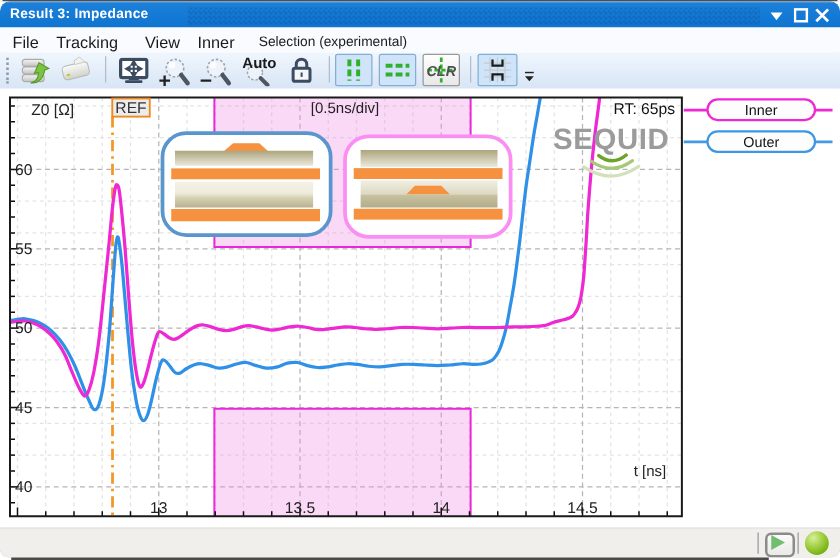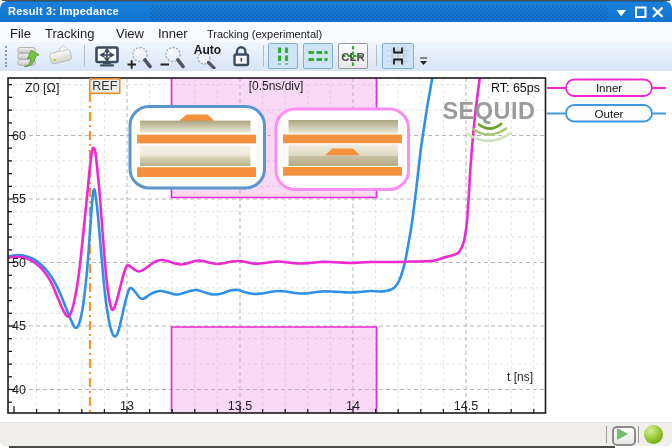--- a/index.html
+++ b/index.html
@@ -15,21 +15,21 @@
   #titlepat{left:150px;top:4px;width:458px;height:14px;opacity:.55;
      background:repeating-conic-gradient(rgba(4,40,96,.35) 0 25%, transparent 0 50%);
      background-size:4px 4px;}
   #title{left:8px;top:3px;color:#fff;font-size:11px;font-weight:bold;letter-spacing:.2px;text-align:center;}
   #menubar{left:0;top:21px;width:672px;height:20px;background:#f9fbfe;color:#1a1a1a;}
   .mi{position:absolute;top:4px;font-size:13px;}
   #toolbar{left:0;top:41px;width:672px;height:29px;
      background:linear-gradient(#f0f6fd,#dfeaf8 70%,#d8e5f5);text-align:center;}
   .tsep{position:absolute;top:3px;width:1px;height:21px;background:#aebdd0;}
   .tbtn{position:absolute;top:1px;width:28px;height:24px;background:#cfe4f8;
-     border:1px solid #84aed2;border-radius:2px;}
+     border:1px solid #84aed2;border-radius:2px;font-style:italic;}
   #content{left:0;top:70px;width:672px;height:351px;background:#fff;}
   #statusbar{left:0;top:421px;width:672px;height:24px;background:#f1efec;
      border-top:1px solid #e4e2df;}
   .ssep{position:absolute;top:3px;width:1px;height:17px;background:#9a9a98;}
   #playbtn{position:absolute;left:612px;top:3px;width:20px;height:16px;
      background:linear-gradient(#fbfbfb,#e9e9e7);border:2px solid #8c8c8c;border-radius:5px;}
   #orb{position:absolute;left:644px;top:2px;width:19px;height:19px;border-radius:50%;
      background:radial-gradient(circle at 35% 28%, #d9ef9a 0%, #a8d44e 35%, #7cb519 70%, #639410 100%);}
 </style>
 </head>
@@ -47,21 +47,21 @@
       </svg>
     <svg class="abs" style="left:652px;top:4px" width="12" height="13">
         <path d="M1,1.5 L10.5,11 M10.5,1.5 L1,11" stroke="#fff" stroke-width="2.2"></path>
       </svg>
   </div>
   <div class="abs" id="menubar">
     <div class="mi" style="left:10px">File</div>
     <div class="mi" style="left:45px">Tracking</div>
     <div class="mi" style="left:116px">View</div>
     <div class="mi" style="left:158px">Inner</div>
-    <div class="mi" style="left:207px;font-size:11px;top:6px">Tracking (experimental)</div>
+    <div class="mi" style="left:207px;font-size:11px;top:6px">Selection (experimental)</div>
   </div>
   <div class="abs" id="toolbar">
     <svg class="abs" style="left:4px;top:4px" width="5" height="21">
         <g fill="#8a9aac">
           <rect x="1" y="0" width="2" height="2"></rect>
           <rect x="1" y="4" width="2" height="2"></rect>
           <rect x="1" y="8" width="2" height="2"></rect>
           <rect x="1" y="12" width="2" height="2"></rect>
           <rect x="1" y="16" width="2" height="2"></rect>
           <rect x="1" y="19" width="2" height="2"></rect>

